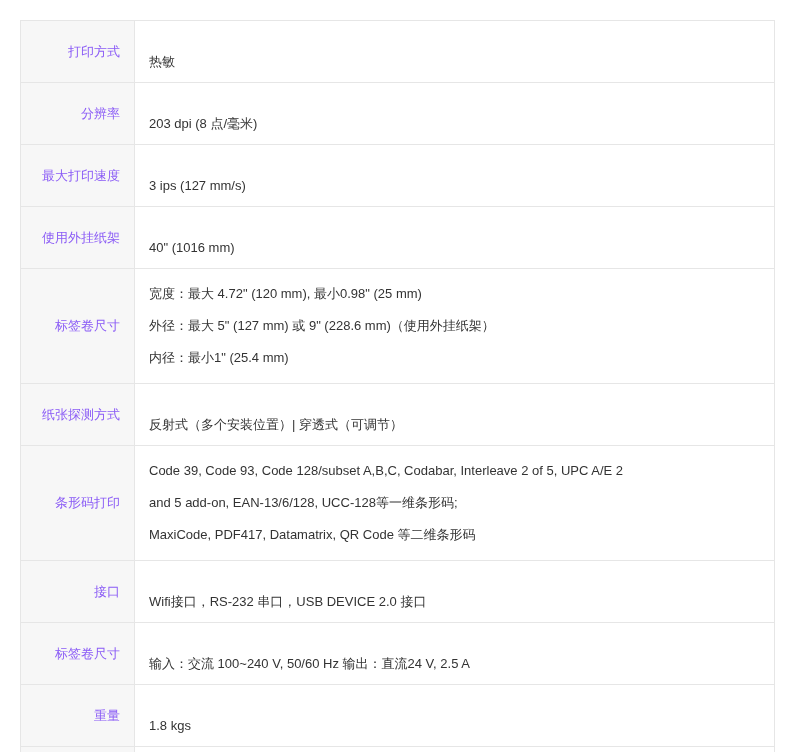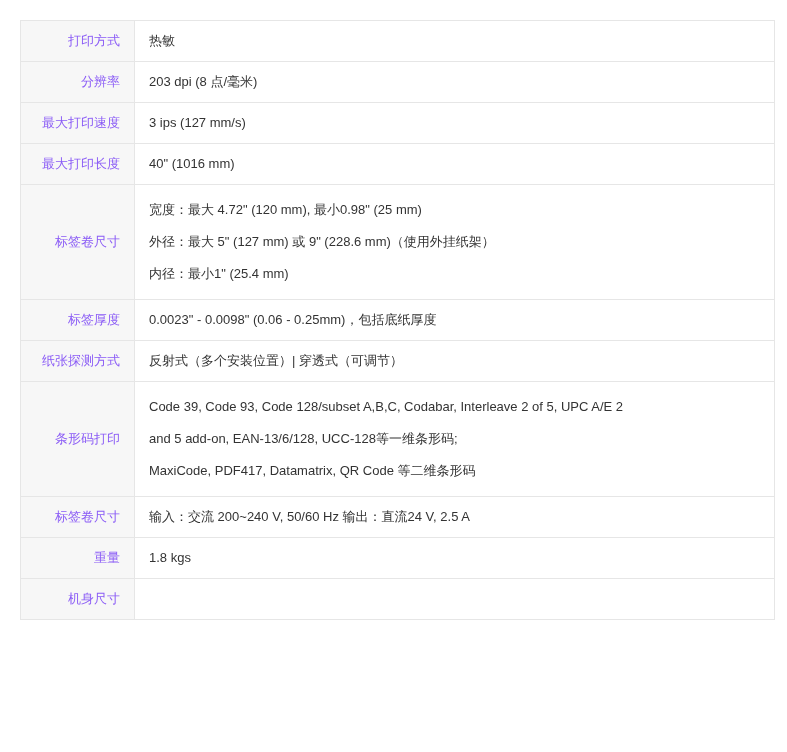--- a/index.html
+++ b/index.html
@@ -48,20 +48,21 @@
     background: #ffffff;
     color: #333333;
     padding-left: 22px;
   }
   .value-line {
     display: block;
     padding: 5px 0;
   }
   .value-line.single {
     padding: 0;
+    margin-top: 21px;
   }
 </style>
 </head>
 <body>
 
 <div class="spec-wrap">
   <table class="spec-table">
     <tbody>
         <tr>
           <td class="label-cell">打印方式</td>
@@ -75,57 +76,57 @@
             <span class="value-line single">203 dpi (8 点/毫米)</span>
           </td>
         </tr>
         <tr>
           <td class="label-cell">最大打印速度</td>
           <td class="value-cell">
             <span class="value-line single">3 ips (127 mm/s)</span>
           </td>
         </tr>
         <tr>
-          <td class="label-cell">最大打印长度</td>
+          <td class="label-cell">使用外挂纸架</td>
           <td class="value-cell">
             <span class="value-line single">40" (1016 mm)</span>
           </td>
         </tr>
         <tr>
           <td class="label-cell">标签卷尺寸</td>
           <td class="value-cell">
             <span class="value-line">宽度：最大 4.72" (120 mm), 最小0.98" (25 mm)</span>
             <span class="value-line">外径：最大 5" (127 mm) 或 9" (228.6 mm)（使用外挂纸架）</span>
             <span class="value-line">内径：最小1" (25.4 mm)</span>
-          </td>
-        </tr>
-        <tr>
-          <td class="label-cell">标签厚度</td>
-          <td class="value-cell">
-            <span class="value-line single">0.0023" - 0.0098" (0.06 - 0.25mm)，包括底纸厚度</span>
           </td>
         </tr>
         <tr>
           <td class="label-cell">纸张探测方式</td>
           <td class="value-cell">
             <span class="value-line single">反射式（多个安装位置）| 穿透式（可调节）</span>
           </td>
         </tr>
         <tr>
           <td class="label-cell">条形码打印</td>
           <td class="value-cell">
             <span class="value-line">Code 39, Code 93, Code 128/subset A,B,C, Codabar, Interleave 2 of 5, UPC A/E 2</span>
             <span class="value-line">and 5 add-on, EAN-13/6/128, UCC-128等一维条形码;</span>
             <span class="value-line">MaxiCode, PDF417, Datamatrix, QR Code 等二维条形码</span>
           </td>
         </tr>
         <tr>
+          <td class="label-cell">接口</td>
+          <td class="value-cell">
+            <span class="value-line single">Wifi接口，RS-232 串口，USB DEVICE 2.0 接口</span>
+          </td>
+        </tr>
+        <tr>
           <td class="label-cell">标签卷尺寸</td>
           <td class="value-cell">
-            <span class="value-line single">输入：交流 200~240 V, 50/60 Hz 输出：直流24 V, 2.5 A</span>
+            <span class="value-line single">输入：交流 100~240 V, 50/60 Hz 输出：直流24 V, 2.5 A</span>
           </td>
         </tr>
         <tr>
           <td class="label-cell">重量</td>
           <td class="value-cell">
             <span class="value-line single">1.8 kgs</span>
           </td>
         </tr>
         <tr>
           <td class="label-cell">机身尺寸</td>

